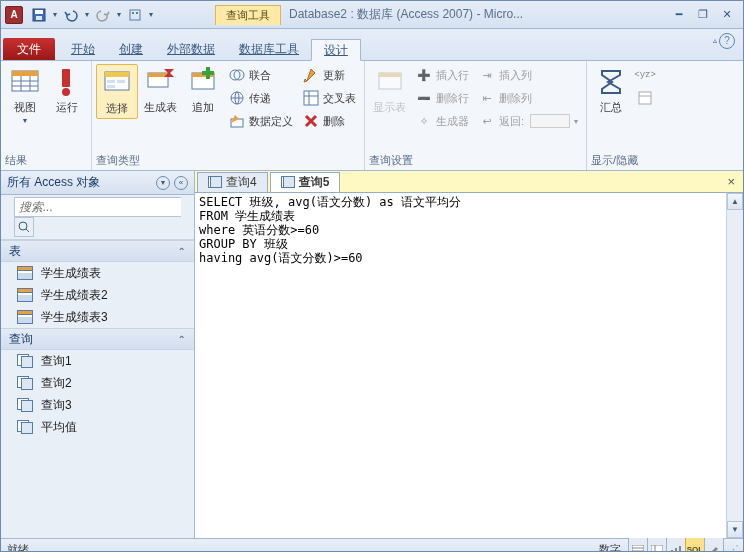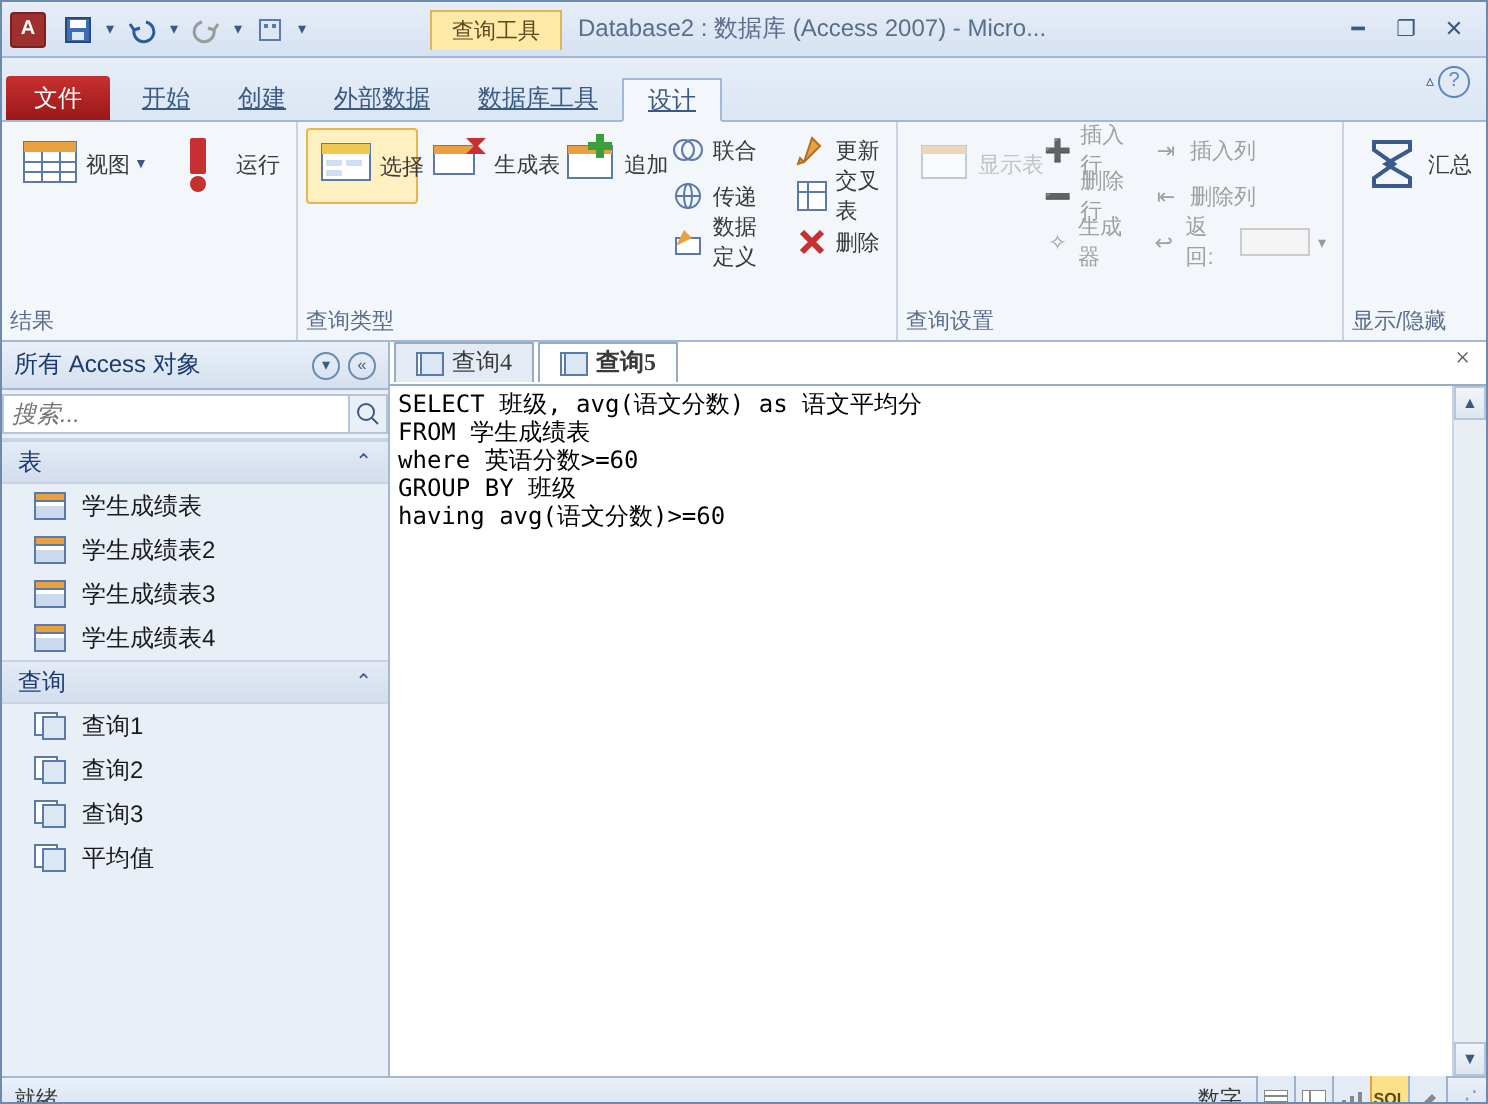--- a/index.html
+++ b/index.html
@@ -17,49 +17,49 @@
 .tabs-row { height: 32px; background: linear-gradient(#e6edf7, #dbe6f4); display: flex; align-items: flex-end; padding-left: 2px; border-bottom: 1px solid #a3b8d2; position: relative; }
 .file-tab { background: linear-gradient(#c73030, #9a1818); color: #fff; padding: 4px 14px; font-size: 12px; border-radius: 2px 2px 0 0; margin-right: 4px; height: 22px; display:flex;align-items:center; }
 .tab { padding: 4px 12px; color: #3b5a82; height: 22px; display:flex;align-items:center;text-decoration:underline; }
 .tab.active { background: #f3f6fb; border: 1px solid #a3b8d2; border-bottom: 1px solid #f3f6fb; margin-bottom: -1px; color: #3b5a82; }
 .help-icon { position: absolute; right: 8px; top: 4px; width: 16px; height: 16px; border: 1px solid #5a84c4; border-radius: 50%; color: #5a84c4; font-size: 10px; text-align: center; line-height: 14px; }
 .help-dd { position:absolute; right: 26px; top: 7px; color: #3b5a82; font-size: 8px; }
 .ribbon { height: 110px; background: #f3f6fb; display: flex; border-bottom: 1px solid #a3b8d2; }
 .group { border-right: 1px solid #c8d4e4; display: flex; flex-direction: column; padding: 3px 4px 0; }
 .group-body { flex: 1; display: flex; gap: 2px; align-items: flex-start; }
 .group-label { text-align: left; font-size: 11px; color: #5a6e8c; padding: 1px 0 2px; }
-.big-btn { display: flex; flex-direction: row; align-items: center; padding: 2px 4px; gap: 2px; border-radius: 2px; min-width: 40px; }
+.big-btn { display: flex; flex-direction: column; align-items: center; padding: 2px 4px; gap: 2px; border-radius: 2px; min-width: 40px; }
 .big-btn.active { background: #fff0c1; border: 1px solid #e6b84c; }
 .big-btn .ic { width: 32px; height: 32px; display: flex; align-items: center; justify-content: center; }
 .big-btn .lbl { font-size: 11px; color: #3a3a3a; white-space: nowrap; }
 .big-btn .dd { font-size: 7px; color: #3b5a82; }
 .col { display: flex; flex-direction: column; gap: 1px; }
 .small-btn { display: flex; align-items: center; gap: 4px; padding: 1px 4px; font-size: 11px; color: #3a3a3a; border-radius: 2px; height: 22px; }
 .small-btn.disabled { color: #a0a0a0; }
 .small-btn .ic16 { width: 16px; height: 16px; display: flex; align-items: center; justify-content: center; }
 .content { display: flex; height: 367px; background: #c4d1e3; }
 .nav-pane { width: 194px; background: #e9eff7; border-right: 1px solid #a3b8d2; display: flex; flex-direction: column; }
 .nav-header { height: 24px; background: linear-gradient(#eaf0f8, #d5e0ef); border-bottom: 1px solid #a3b8d2; display: flex; align-items: center; padding: 0 6px; color: #1a3c6e; font-size: 12px; }
 .nav-header .sp { flex: 1; }
 .nav-header .circ { width: 14px; height: 14px; border: 1px solid #6b8baf; border-radius: 50%; display:flex;align-items:center;justify-content:center; font-size:8px; color:#3b5a82; margin-left:4px; }
-.search-row { display: flex; padding: 2px 0; gap: 0; border-bottom: 1px solid #c8d4e4; }
+.search-row { display: flex; padding: 2px 13px; gap: 0; border-bottom: 1px solid #c8d4e4; flex-direction: column; }
 .search-input { flex: 1; border: 1px solid #b6c4d8; border-right: none; padding: 2px 4px; font-size: 12px; font-style: italic; color: #666; height: 20px; background:#fff; }
 .search-btn { width: 20px; height: 20px; border: 1px solid #b6c4d8; background: #e9eff7; display: flex; align-items: center; justify-content: center; color: #3b5a82; }
 .nav-group-hdr { height: 22px; background: linear-gradient(#e4ebf5, #d2ddee); border-top: 1px solid #c8d4e4; border-bottom: 1px solid #c8d4e4; display: flex; align-items: center; padding: 0 8px; color: #1a3c6e; font-weight: normal; }
 .nav-group-hdr .sp { flex: 1; }
 .nav-group-hdr .chev { font-size: 10px; color: #3b5a82; }
 .nav-item { height: 22px; display: flex; align-items: center; padding: 0 8px 0 16px; gap: 8px; color: #1a1a1a; }
 .nav-item .nic { width: 16px; height: 14px; }
 .table-ic { background: linear-gradient(#fff 50%, #cbd9ec 50%); border: 1px solid #5a7aaa; }
 .table-ic::before { content:""; display:block; height:3px; background:#e9a03e; border-bottom:1px solid #5a7aaa;}
 .query-ic { position: relative; }
 .query-ic::before { content:""; position:absolute; left:0; top:0; width:10px; height:10px; border:1px solid #5a7aaa; background:#fff;}
 .query-ic::after { content:""; position:absolute; right:0; bottom:0; width:10px; height:10px; border:1px solid #5a7aaa; background:#dce7f4;}
 .main-area { flex: 1; display: flex; flex-direction: column; background: #c4d1e3; }
-.doc-tabs { height: 22px; background: #ffffff; display: flex; align-items: flex-start; border-bottom: 1px solid #98acc6; font-family: Liberation Serif, serif; }
+.doc-tabs { height: 22px; background: #fef9c3; display: flex; align-items: center; border-bottom: 1px solid #98acc6; }
 .doc-tab { display: flex; align-items: center; gap: 4px; padding: 2px 10px; height: 20px; border: 1px solid #98acc6; border-bottom: none; margin-left: 2px; background: #e4ebf5; color: #3a3a3a; font-size: 12px; }
 .doc-tab.active { background: #fff; }
 .doc-tabs .close-x { margin-left: auto; margin-right: 4px; color: #555; font-size: 13px; padding: 0 4px; }
 .sql-area { flex: 1; background: #fff; display: flex; position: relative; }
 .sql-text { flex: 1; border: none; resize: none; padding: 2px 4px; font-family: "SimSun", monospace; font-size: 12px; line-height: 14px; white-space: pre; outline: none; }
 .vscroll { width: 17px; background: #e9eef5; border-left: 1px solid #c8d4e4; position: relative; }
 .vscroll .arr { height: 17px; background: linear-gradient(#f2f5fa,#dde5f0); border: 1px solid #b6c4d8; display:flex;align-items:center;justify-content:center; font-size:8px; color:#3b5a82; }
 .vscroll .arr.bot { position:absolute; bottom:0; left:0; right:0;}
 .statusbar { height: 22px; background: linear-gradient(#eaf0f8, #d5e0ef); border-top: 1px solid #a3b8d2; display: flex; align-items: center; padding: 0 6px; font-size: 11px; color: #3a3a3a; }
 .statusbar .sp { flex: 1; }
@@ -356,24 +356,20 @@
           <span>学生成绩表</span>
         </div>
         <div class="nav-item">
           <span class="nic table-ic"></span>
           <span>学生成绩表2</span>
         </div>
         <div class="nav-item">
           <span class="nic table-ic"></span>
           <span>学生成绩表3</span>
         </div>
-        <div class="nav-item">
-          <span class="nic table-ic"></span>
-          <span>学生成绩表4</span>
-        </div>
       </div>
     <div class="nav-group-hdr">
         <span>查询</span>
         <span class="sp"></span>
         <span class="chev">⌃</span>
       </div>
     <div id="nav-queries">
         <div class="nav-item">
           <span class="nic query-ic"></span>
           <span>查询1</span>

